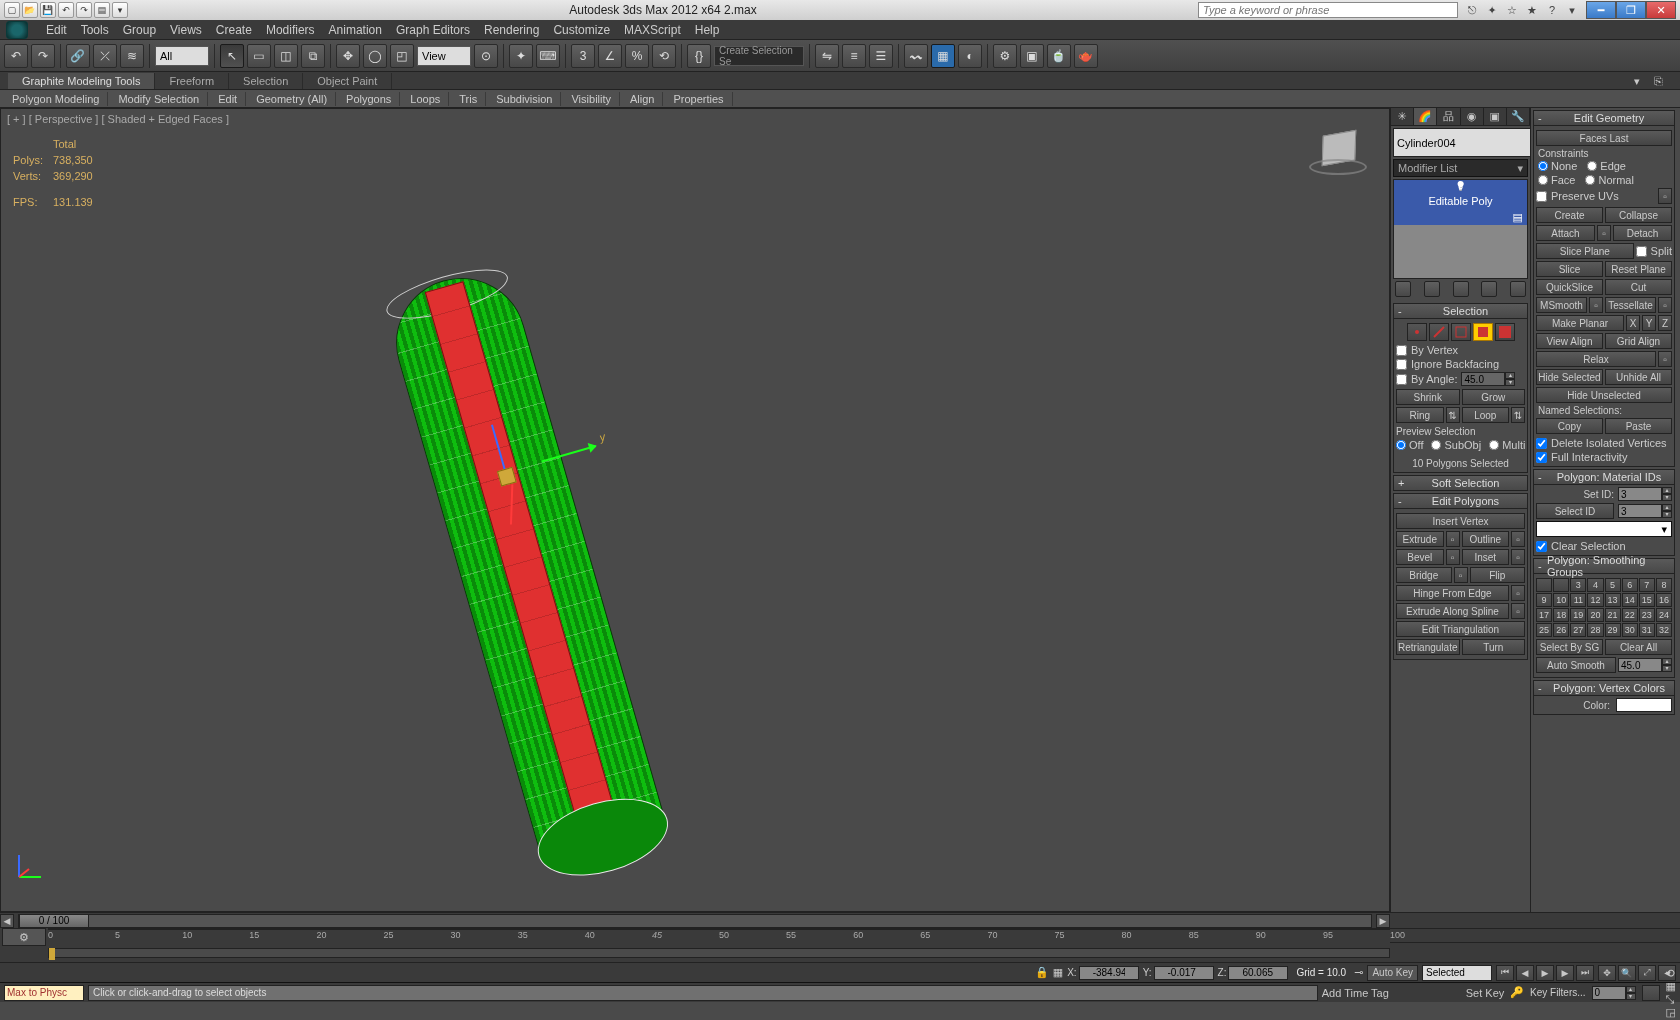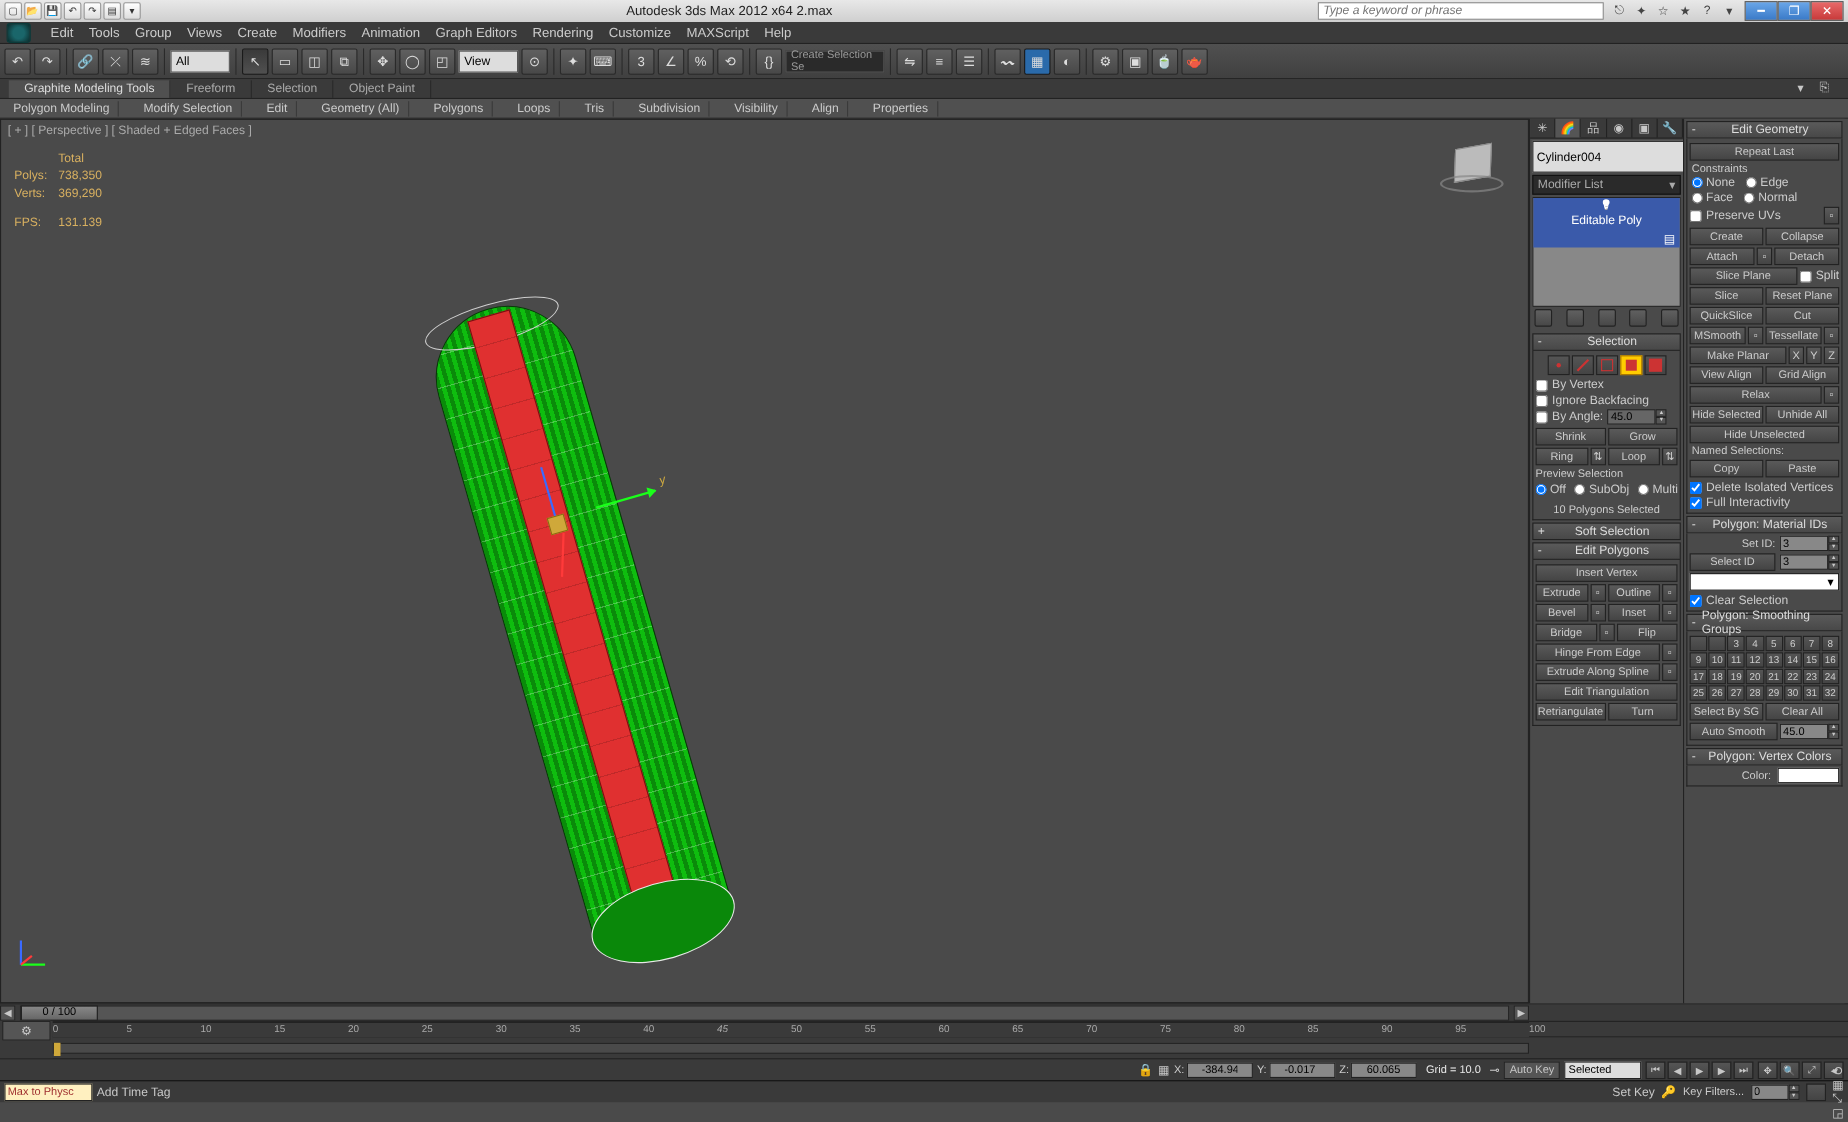--- a/index.html
+++ b/index.html
@@ -26,26 +26,26 @@
 
 
 .maintool { height: 32px; background: linear-gradient(#505050,#404040); display: flex; align-items: center; padding: 2px 4px; gap: 3px; border-bottom:1px solid #222;}
 .maintool .tb { width: 24px; height: 24px; background: linear-gradient(#606060,#484848); border: 1px solid #2a2a2a; border-radius: 2px; display:flex; align-items:center; justify-content:center; font-size:12px; color:#ddd;}
 .maintool .tb.pressed{ background: linear-gradient(#3a3a3a,#505050); border-color:#1a1a1a;}
 .maintool .sep { width: 1px; height: 24px; background: #2a2a2a; margin: 0 2px; }
 .maintool .dd { height: 20px; background: #ddd; border: 1px solid #555; color: #000; padding: 0 4px; display:flex; align-items:center; font-size:11px;}
 .maintool .ddtext{ background:#2a2a2a; color:#999; height:20px; border:1px solid #555; padding:0 4px; width:90px; display:flex; align-items:center; font-size:10px;}
 
 
-.ribbontabs { height: 18px; background: #3a3a3a; display: flex; align-items: center; padding: 0 8px; border-bottom:1px solid #222;}
+.ribbontabs { height: 18px; background: #3a3a3a; display: flex; align-items: flex-end; padding: 0 8px; border-bottom:1px solid #222;}
 .ribbontabs .rtab { padding: 2px 14px; color: #aaa; font-size: 11px; border-right:1px solid #2a2a2a;}
 .ribbontabs .rtab.active { background: #505050; color: #ddd; }
 
 
-.ribbonsub { height: 18px; background: #505050; display: flex; align-items: center; padding: 0 4px; gap: 14px; border-bottom:1px solid #222;}
+.ribbonsub { height: 18px; background: #505050; display: flex; align-items: center; padding: 0 4px; gap: 2px; border-bottom:1px solid #222;}
 .ribbonsub span { padding: 1px 8px; color: #ccc; font-size: 11px; border-right:1px solid #3a3a3a;}
 
 
 .body { display: flex; height: 804px; }
 
 
 .viewport { flex: 1; background: #4a4a4a; position: relative; border:1px solid #222;}
 .vplabel { position: absolute; top: 4px; left: 6px; color: #aaa; font-size: 11px; }
 .stats { position: absolute; top: 26px; left: 10px; color: #d8b060; font-size: 11px; line-height: 14px; }
 .stats td { padding-right: 8px; }
@@ -472,21 +472,21 @@
           </div>
       </div>
     </div>
 
     <div class="editpanel">
       <div class="rollhead">
           <span style="margin:0 auto">Edit Geometry</span>
         </div>
       <div class="rollbody">
         <div class="btnrow">
-            <div class="btn">Repeat Last</div>
+            <div class="btn">Faces Last</div>
           </div>
         <div class="grouplbl">Constraints</div>
         <div style="display:flex; gap:10px; padding:1px 2px;">
           <label class="radio">
               <input type="radio" checked="" style="">
               <span>None</span>
             </label>
           <label class="radio">
               <input type="radio" style="">
               <span>Edge</span>
@@ -745,20 +745,21 @@
   </div>
   <div class="anim">
     <div class="ab">✥</div>
     <div class="ab">🔍</div>
     <div class="ab">⤢</div>
     <div class="ab">◄</div>
   </div>
 </div>
 <div class="statusrow2">
   <div class="script">Max to Physc</div>
+  <div class="prompt">Click or click-and-drag to select objects</div>
   <div class="fld" style="width:140px">Add Time Tag</div>
   <div class="right">
     <div class="autokey">Set Key</div>
     <span>🔑</span>
     <span class="t">Key Filters...</span>
     <div class="spn">
         <input value="0" style="width: 34px;">
         <div class="ar">
           <span>▴</span>
           <span>▾</span>

